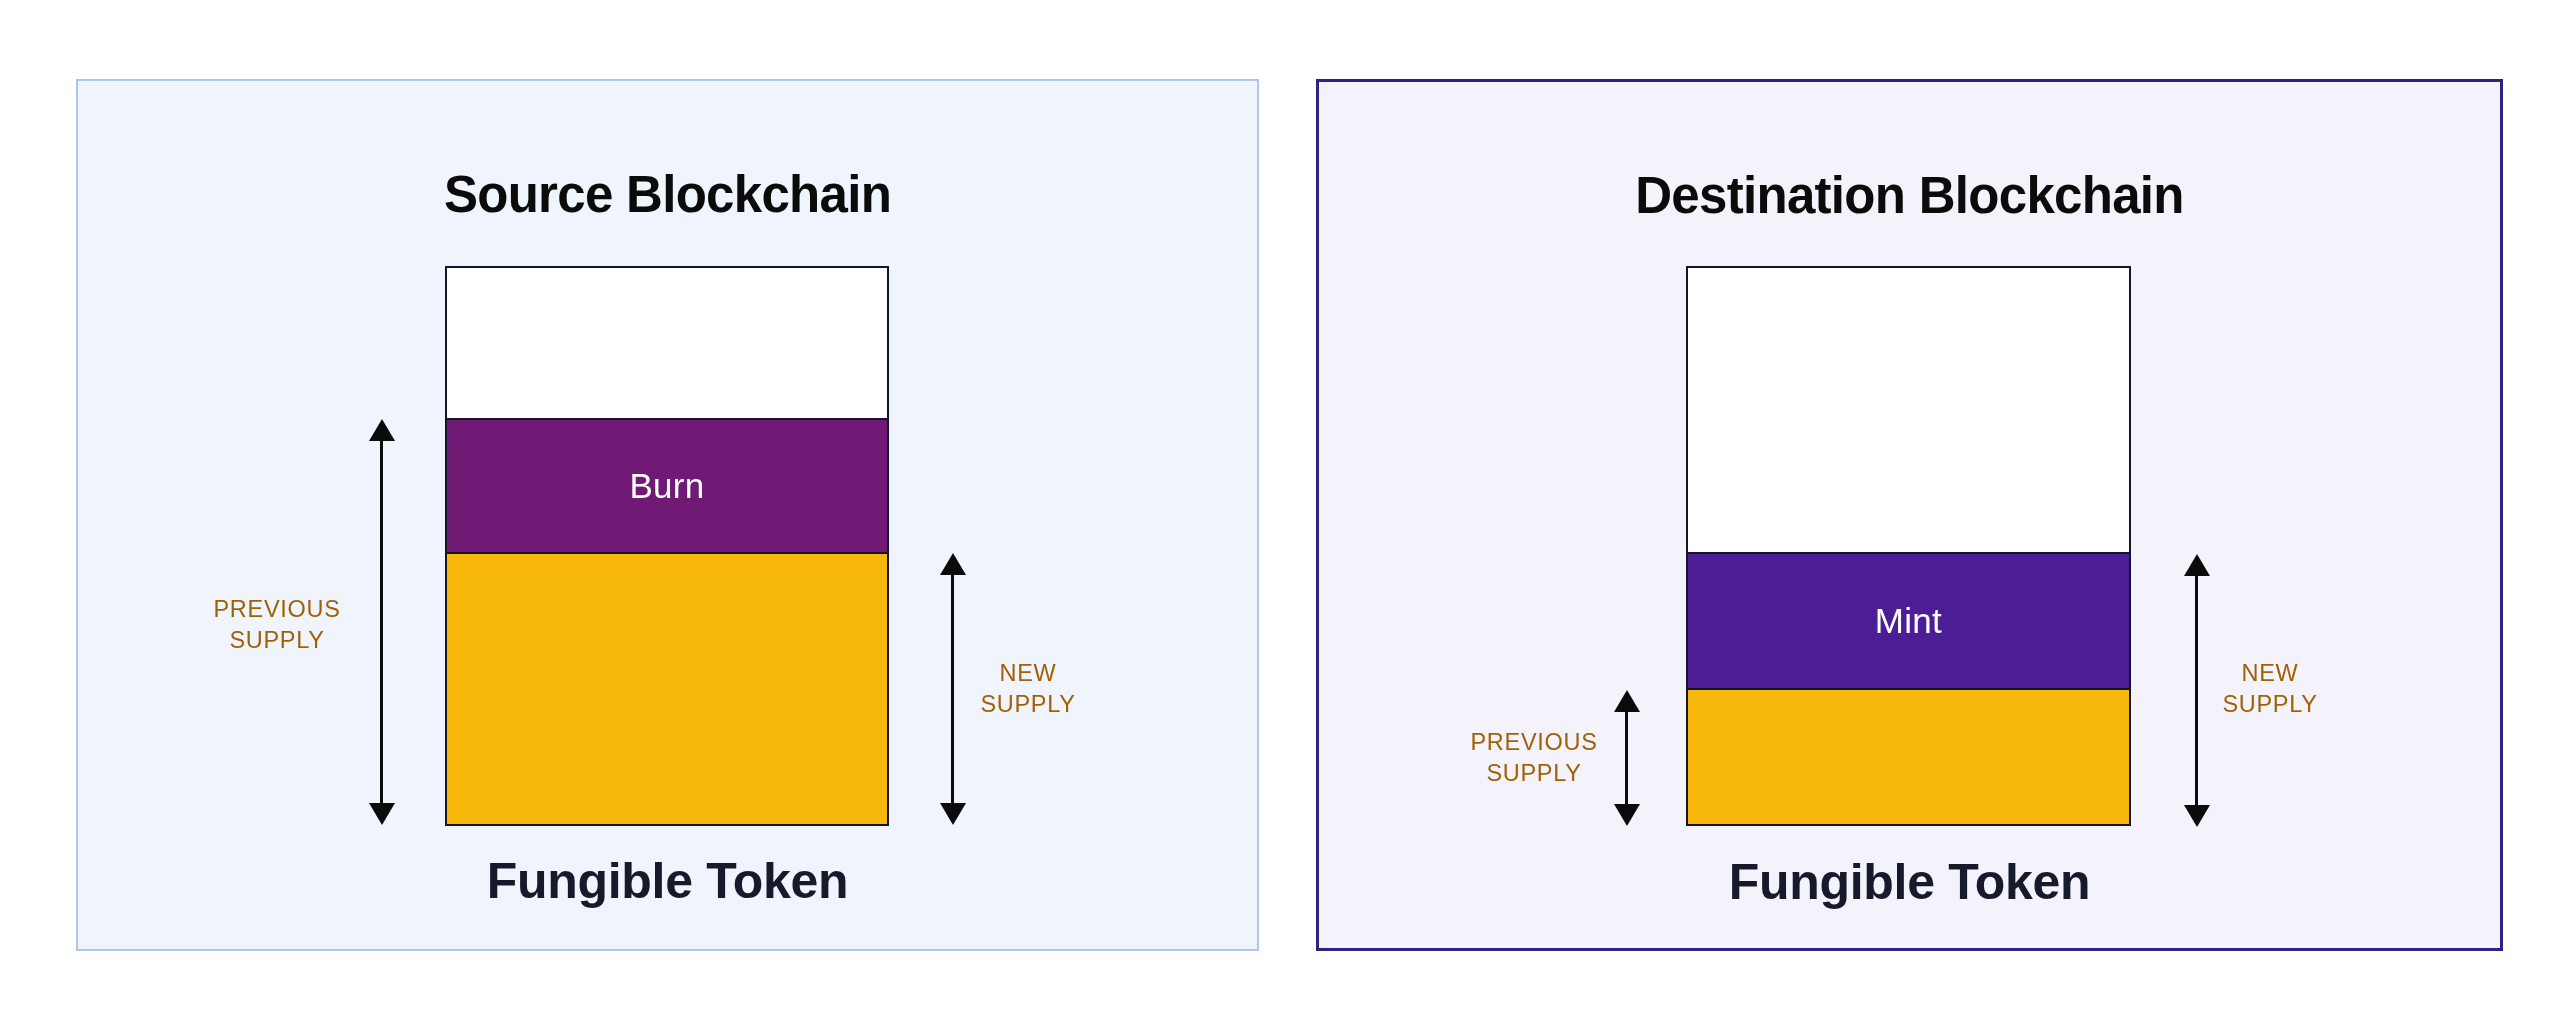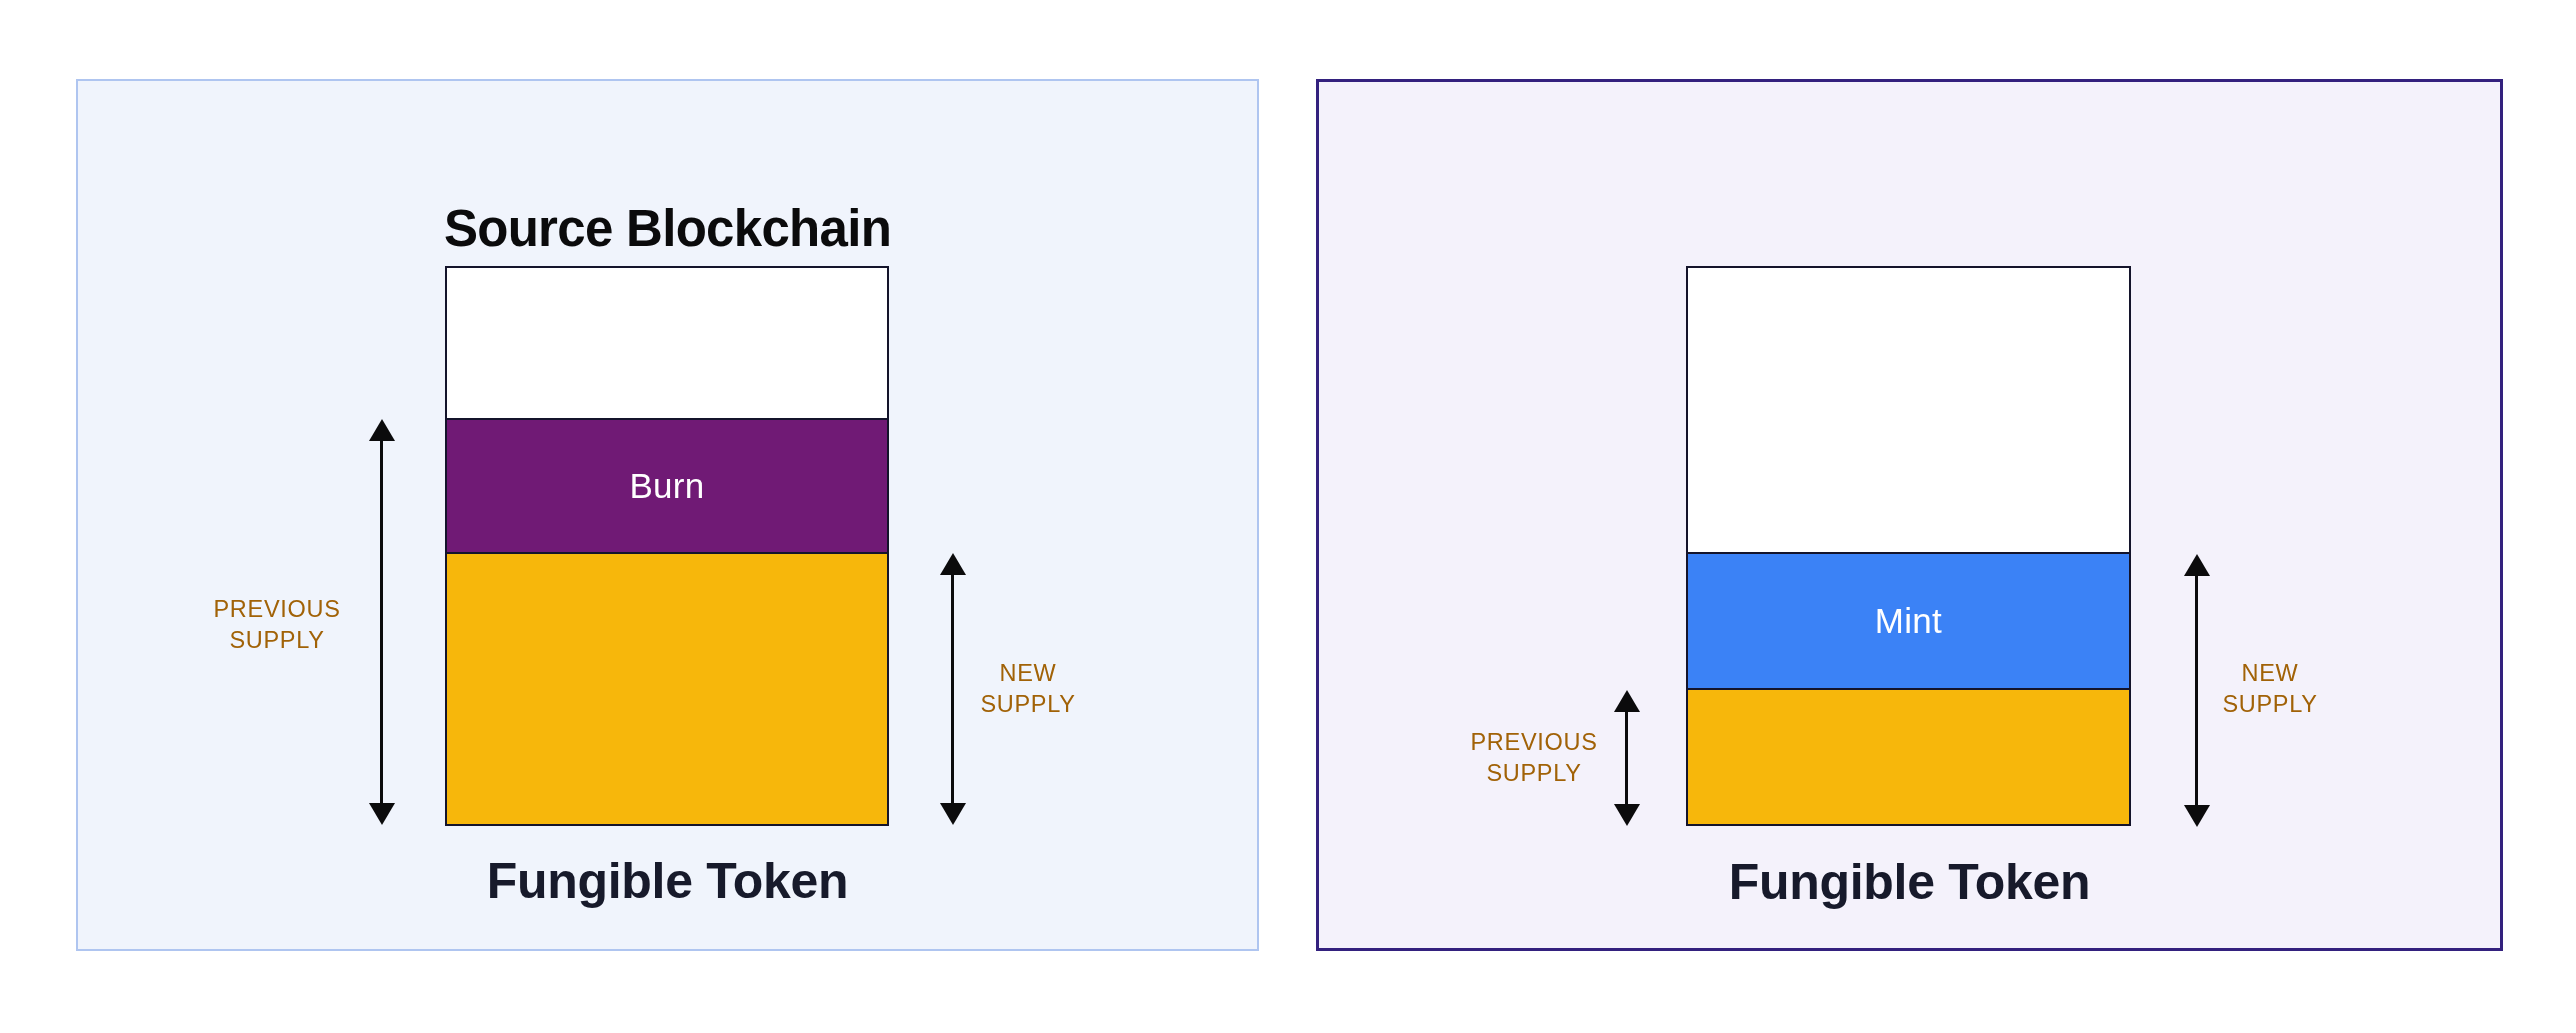--- a/index.html
+++ b/index.html
@@ -26,21 +26,21 @@
     left: 76px;
     width: 1183px;
   }
   .panel.dest {
     left: 1316px;
     width: 1187px;
     border-width: 3.3px;
   }
   .panel-title {
     position: absolute;
-    top: 76px;
+    top: 42px;
     left: 0;
     width: 100%;
     text-align: center;
     font-size: 51px;
     font-weight: 700;
     letter-spacing: -0.7px;
     color: #0b0b0c;
   }
   .bar {
     position: absolute;
@@ -155,24 +155,25 @@
       <div class="head-down"></div>
     </div>
     <div class="measure-label new">NEW
 SUPPLY</div>
 
     <div class="token-label">Fungible Token</div>
   </section>
 
   <section class="panel dest" style="background-color: rgb(244, 242, 251); border-color: rgb(51, 33, 126);">
 
+    <h2 class="panel-title">Destination Blockchain</h2>
 
     <div class="bar" style="border-color: rgb(20, 20, 43);">
       <div class="seg rest" style="background-color: rgb(255, 255, 255);"></div>
-      <div class="seg mint divided" style="background-color: #3b82f6;">
+      <div class="seg mint divided" style="background-color: #4c1d95;">
         <span class="seg-label">Mint</span>
       </div>
       <div class="seg supply divided" style="background-color: rgb(247, 183, 11);"></div>
     </div>
 
     <div class="arrow prev">
       <div class="head-up"></div>
       <div class="shaft"></div>
       <div class="head-down"></div>
     </div>

